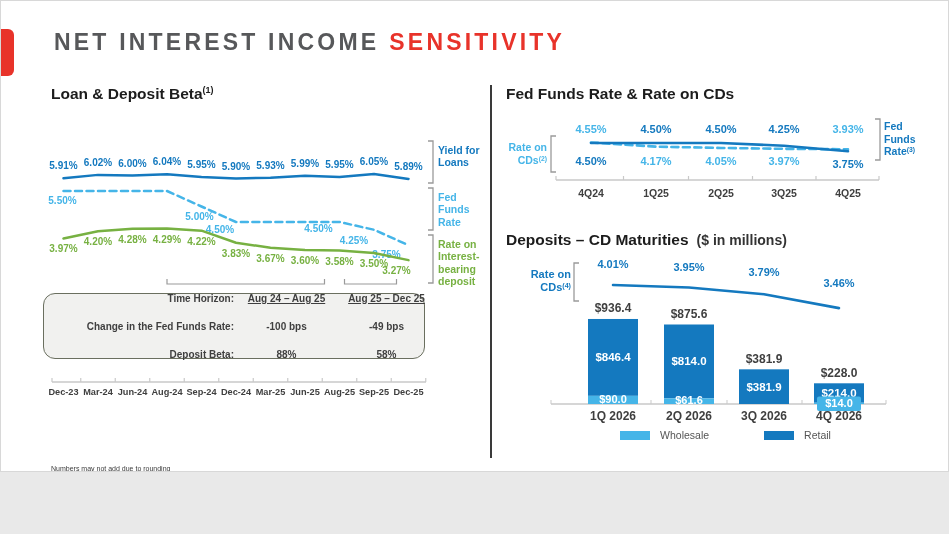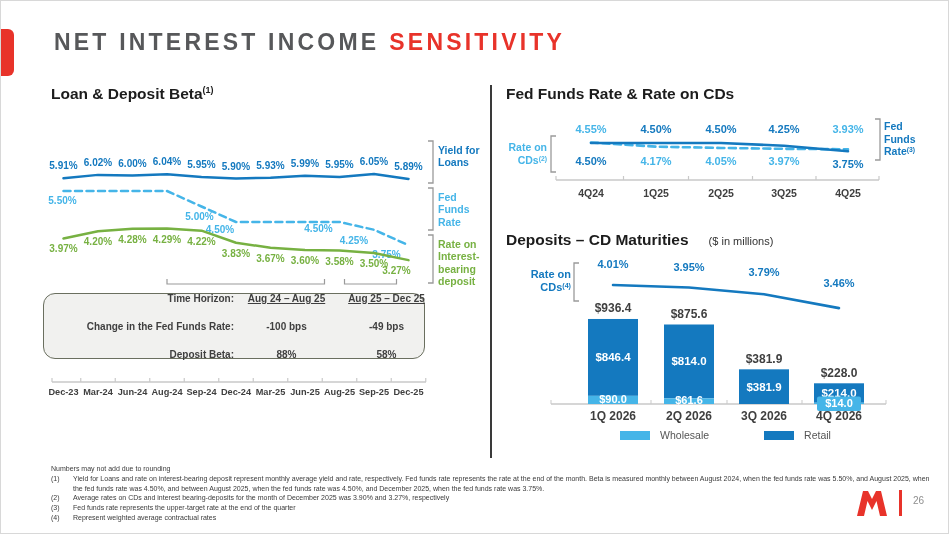--- a/index.html
+++ b/index.html
@@ -1,29 +1,29 @@
 <!DOCTYPE html>
 <html><head>
 <meta charset="utf-8">
 <style>
   html,body{margin:0;padding:0;background:#e9e9e9;}
   .slide{
-    position:relative;width:949px;height:534px;background:#ffffff;
+    position:relative;width:949px;height:472px;background:#ffffff;
     border:1px solid #d8d8d8;box-sizing:border-box;overflow:hidden;
     font-family:"Liberation Sans",sans-serif;
   }
   .corner-tab{position:absolute;left:-7px;top:28px;width:20px;height:47px;background:#E8332A;border-radius:6px;}
   .main-title{
     position:absolute;left:53px;top:28px;margin:0;font-size:23px;font-weight:700;
     letter-spacing:3.2px;color:#57585A;white-space:nowrap;
   }
   .main-title .accent{color:#E8332A;margin-left:10px;}
   .sec-title{position:absolute;margin:0;font-size:15.5px;font-weight:700;color:#1c1c1c;white-space:nowrap;}
   .sec-title sup{font-size:9px;}
-  .sec-title .subtitle{font-size:11px;font-weight:400;color:#333;margin-left:20px;letter-spacing:0;}
+  .sec-title .subtitle{font-size:14px;font-weight:700;color:#333;margin-left:8px;letter-spacing:0;}
   .divider-v{position:absolute;left:489px;top:84px;width:1.5px;height:373px;background:#3a3a3a;}
   svg.chart{position:absolute;overflow:visible;}
   svg.chart text{font-family:"Liberation Sans",sans-serif;}
   
   .beta-box{
     position:absolute;left:42px;top:292px;width:380px;height:64px;
     background:#f1f1ef;border:1.6px solid #6a6f5f;border-radius:12px;
     display:flex;flex-direction:column;justify-content:center;row-gap:17px;
     font-size:10px;font-weight:700;color:#3F3F3F;
   }

